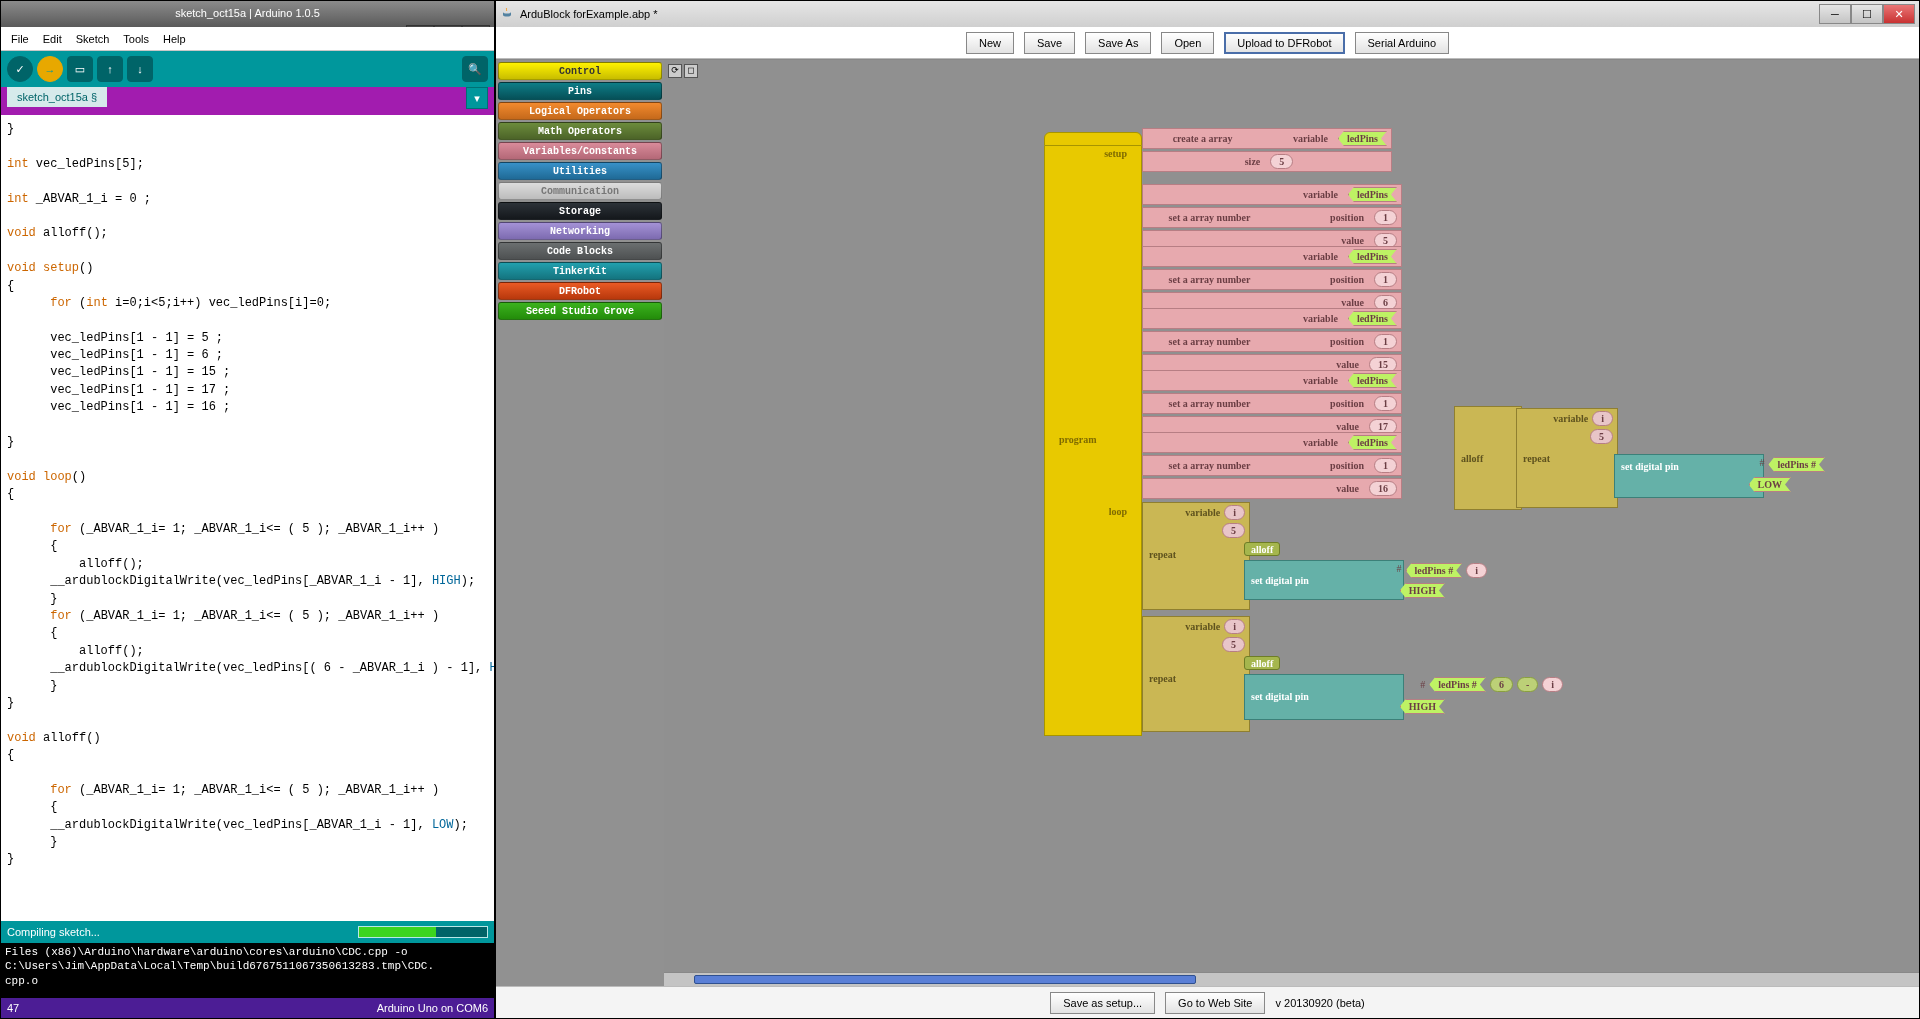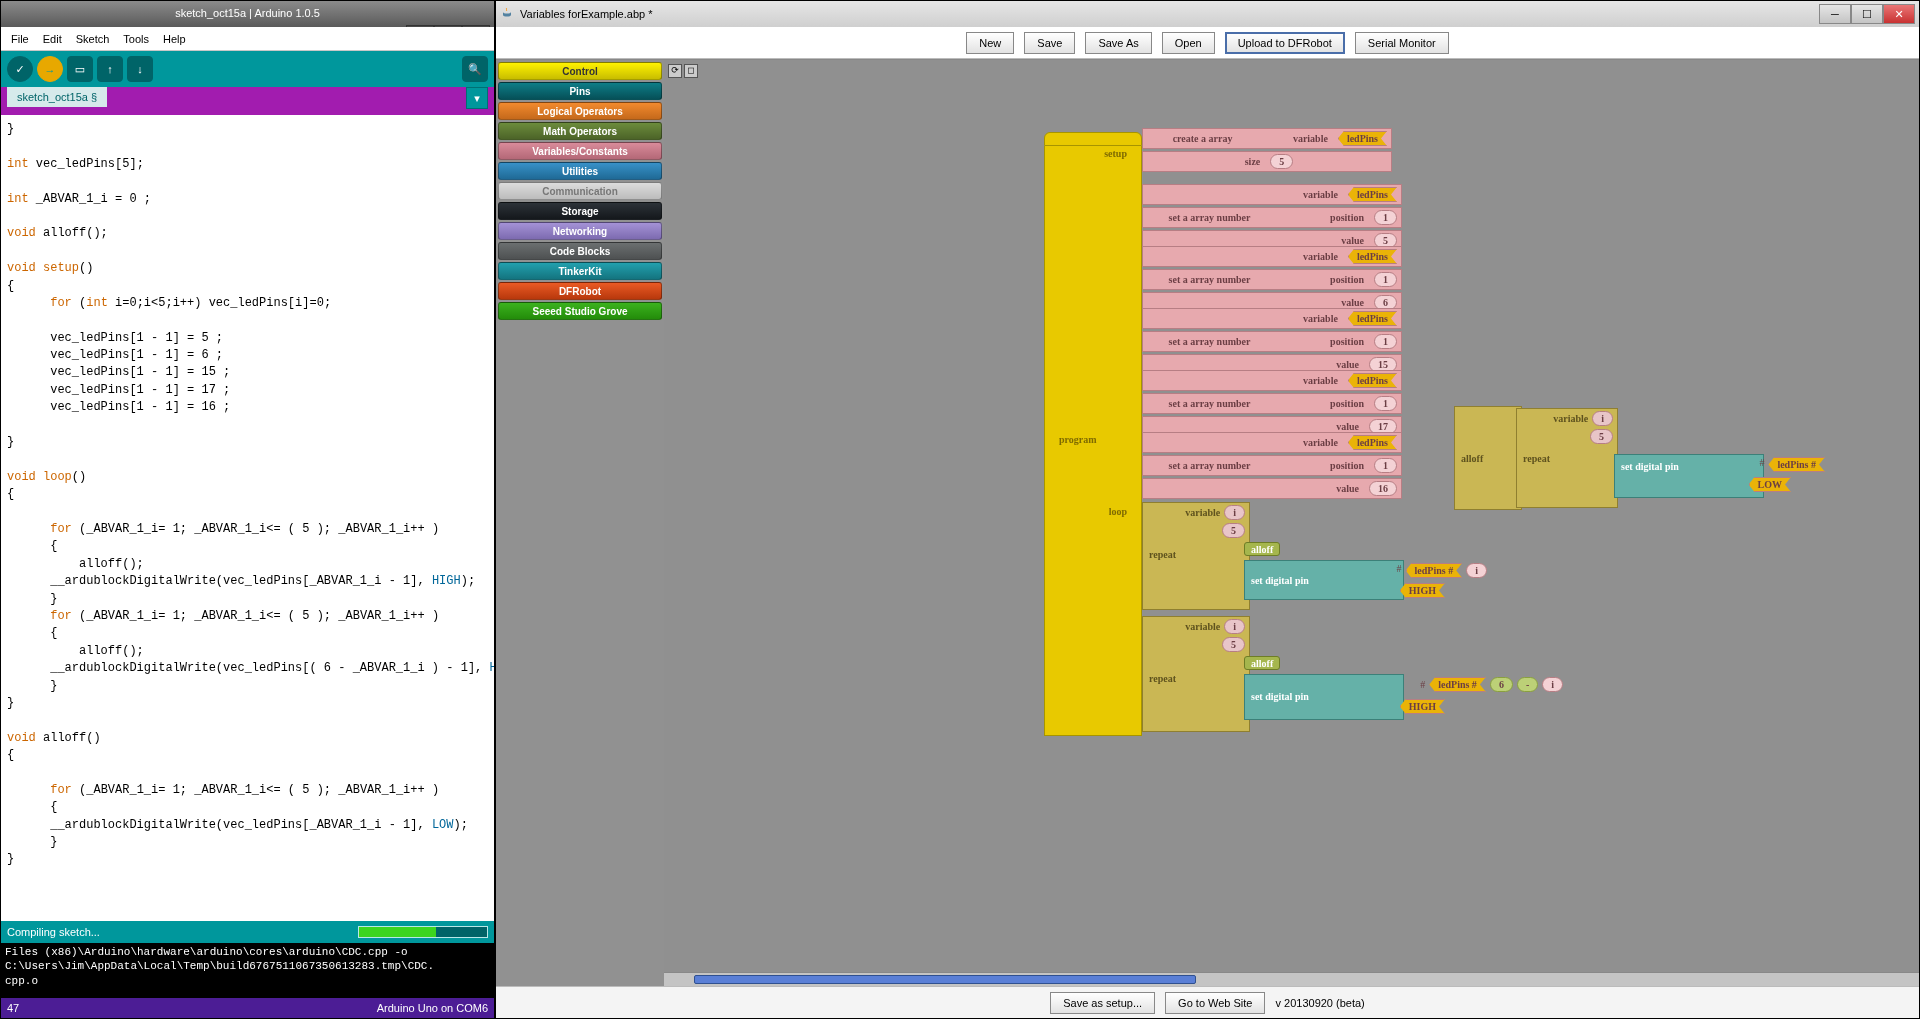--- a/index.html
+++ b/index.html
@@ -106,21 +106,21 @@
 }
 .abtn {
   height:22px;padding:0 12px;border:1px solid #888;background:linear-gradient(#fff,#e2e2e2);
   font-size:11px;display:flex;align-items:center;
 }
 .abtn.sel { border-color:#4a6ea9; box-shadow:0 0 0 1px #4a6ea9 inset; }
 .ardu-body {
   flex:1;display:flex;background:#a0a0a0;position:relative;border-top:1px solid #888;
 }
 
-.drawer { width:168px;background:#919191;padding:2px;display:flex;flex-direction:column;gap:2px; }
+.drawer { width:168px;background:#919191;padding:2px;display:flex;flex-direction:column;gap:2px;font-family:Liberation Mono, monospace; }
 .drawer-btn {
   height:18px;border-radius:3px;display:flex;align-items:center;justify-content:center;
   font-size:10px;font-weight:bold;color:#fff;border:1px solid rgba(0,0,0,.35);
 }
 .c-yellow{background:linear-gradient(#fff200,#c8bd00);color:#333;}
 .c-teal{background:linear-gradient(#0e7d87,#065058);}
 .c-orange{background:linear-gradient(#f28a2e,#c5691b);}
 .c-olive{background:linear-gradient(#6c8c3c,#4c6428);}
 .c-pink{background:linear-gradient(#d98b9a,#b46877);}
 .c-blue{background:linear-gradient(#3891c8,#1f6a96);}
@@ -153,21 +153,21 @@
 .hat-body { background:#e8c900;border:1px solid #a79400;border-top:none; }
 .hat-lbl { padding:2px 8px;text-align:right;font-size:10px;font-weight:bold;color:#7f6b00; }
 
 .pink-row {
   background:#e7a9ae;border:1px solid #b77e84;margin-bottom:2px;
   display:flex;align-items:center;min-height:17px;padding:2px 4px;gap:6px;
 }
 .pink-row .lab { color:#6b3e44;font-weight:bold;padding-right:4px;text-align:right; }
 .pink-row.header .lab{flex:1;}
 .slot {
-  background:#eab308;border:1px solid #b77e84;padding:0 8px;height:15px;
+  background:#bef264;border:1px solid #b77e84;padding:0 8px;height:15px;
   clip-path: polygon(6px 0,100% 0,calc(100% - 6px) 50%,100% 100%,6px 100%,0 50%);
   display:flex;align-items:center;font-size:10px;color:#6b3e44;font-weight:bold;
 }
 .slot.round { border-radius:8px;clip-path:none;background:#f4d2d5;border:1px solid #b77e84; min-width:18px;justify-content:center; }
 
 .khaki {
   background:#cab754;border:1px solid #8f7f30;
 }
 .khaki .lab { color:#5e521e;font-weight:bold; }
 
@@ -290,34 +290,34 @@
 </div>
 
 <div class="ardu-window">
   <div class="ardu-title">
     <div class="jcup">
       <svg viewBox="0 0 14 14">
           <path d="M3 8c0 2 8 2 8 0V5c0 2-8 2-8 0z" fill="#5382a1"></path>
           <path d="M7 1c-2 1 1 2-1 3" stroke="#f8981d" fill="none"></path>
         </svg>
     </div>
-    <span>Variables forExample.abp *</span>
+    <span>ArduBlock forExample.abp *</span>
     <div class="ardu-winbtns">
       <div class="ardu-winbtn">─</div>
       <div class="ardu-winbtn">☐</div>
       <div class="ardu-winbtn red">✕</div>
     </div>
   </div>
   <div class="ardu-toolbar">
     <div class="abtn">New</div>
     <div class="abtn">Save</div>
     <div class="abtn">Save As</div>
     <div class="abtn">Open</div>
     <div class="abtn sel">Upload to DFRobot</div>
-    <div class="abtn">Serial Monitor</div>
+    <div class="abtn">Serial Arduino</div>
   </div>
   <div class="ardu-body">
     <div class="drawer" id="drawer-target">
         <div class="drawer-btn c-yellow">Control</div>
         <div class="drawer-btn c-teal">Pins</div>
         <div class="drawer-btn c-orange">Logical Operators</div>
         <div class="drawer-btn c-olive">Math Operators</div>
         <div class="drawer-btn c-pink">Variables/Constants</div>
         <div class="drawer-btn c-blue">Utilities</div>
         <div class="drawer-btn c-grey">Communication</div>

